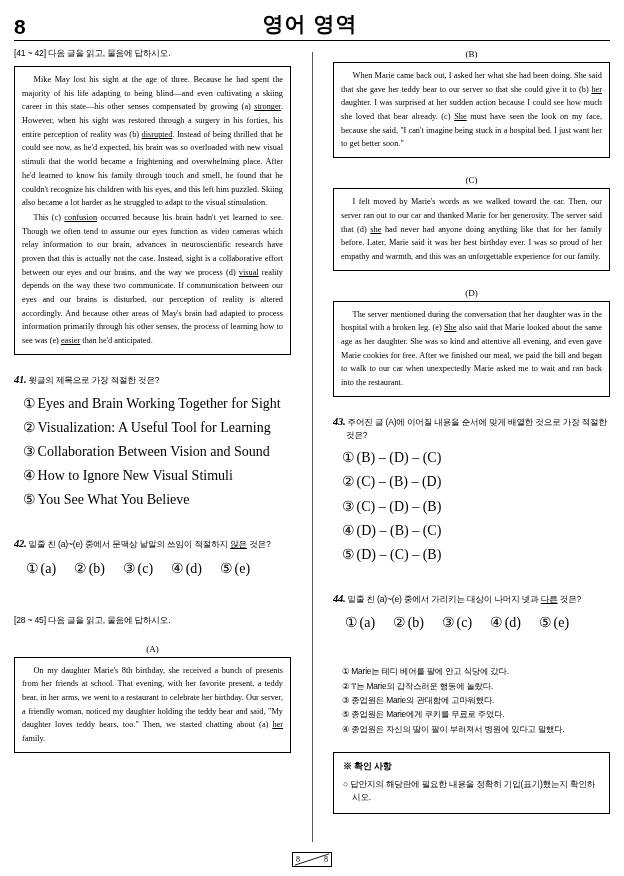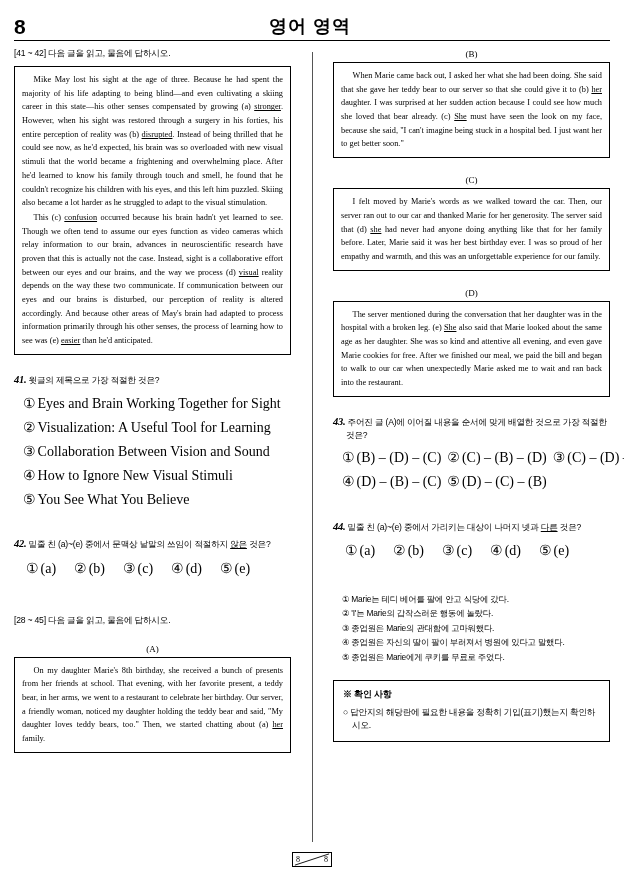--- a/index.html
+++ b/index.html
@@ -38,21 +38,21 @@
     line-height: 1;
     padding-bottom: 3px;
   }
   .header-title {
     position: absolute;
     left: 0;
     right: 4px;
     bottom: 2px;
     text-align: center;
     font-family: "Liberation Sans", sans-serif;
-    font-size: 18px;
+    font-size: 21px;
     font-weight: bold;
     letter-spacing: 1px;
   }
 
   
   .columns {
     display: flex;
     position: relative;
     padding-top: 7px;
   }
@@ -141,22 +141,21 @@
   .choice .circ {
     padding-right: 2px;
   }
   .choices.kr .choice {
     font-family: "Liberation Sans", sans-serif;
     font-size: 8.4px;
     letter-spacing: -0.2px;
   }
   .choices.grid2 {
     display: grid;
-    grid-template-columns: 1fr 1fr 1fr;
-    column-gap: 6px;
+    grid-template-columns: 1fr;
   }
   .choices.inline {
     display: flex;
     gap: 18px;
     padding-left: 12px;
   }
   .spacer-sm { height: 10px; }
   .spacer-md { height: 20px; }
   .spacer-lg { height: 30px; }
 
@@ -318,22 +317,22 @@
         </div>
       </div>
 
       <div class="spacer-md"></div>
 
       <div class="question">
         <div class="choices kr">
           <div class="choice"><span class="circ">①</span><span>Marie는 테디 베어를 팔에 안고 식당에 갔다.</span></div>
           <div class="choice"><span class="circ">②</span><span>'I'는 Marie의 갑작스러운 행동에 놀랐다.</span></div>
           <div class="choice"><span class="circ">③</span><span>종업원은 Marie의 관대함에 고마워했다.</span></div>
+          <div class="choice"><span class="circ">⑤</span><span>종업원은 Marie에게 쿠키를 무료로 주었다.</span></div>
           <div class="choice"><span class="circ">④</span><span>종업원은 자신의 딸이 팔이 부러져서 병원에 있다고 말했다.</span></div>
-          <div class="choice"><span class="circ">⑤</span><span>종업원은 Marie에게 쿠키를 무료로 주었다.</span></div>
         </div>
       </div>
 
       <div class="confirm-box">
         <div class="confirm-title">※ 확인 사항</div>
         <div class="confirm-item">○ 답안지의 해당란에 필요한 내용을 정확히 기입(표기)했는지 확인하시오.</div>
       </div>
 
     </div>
   </div>

